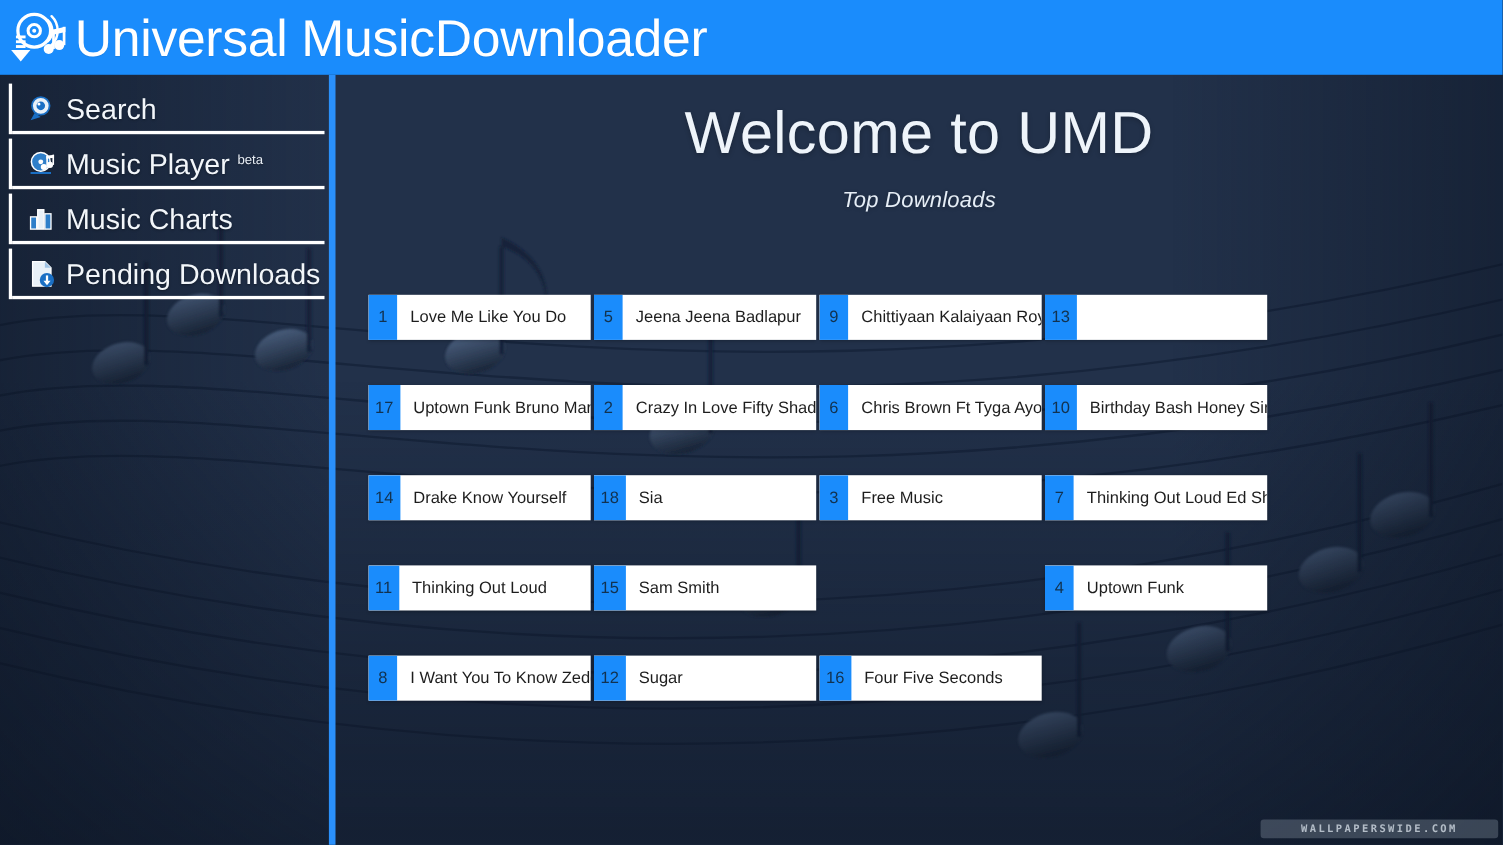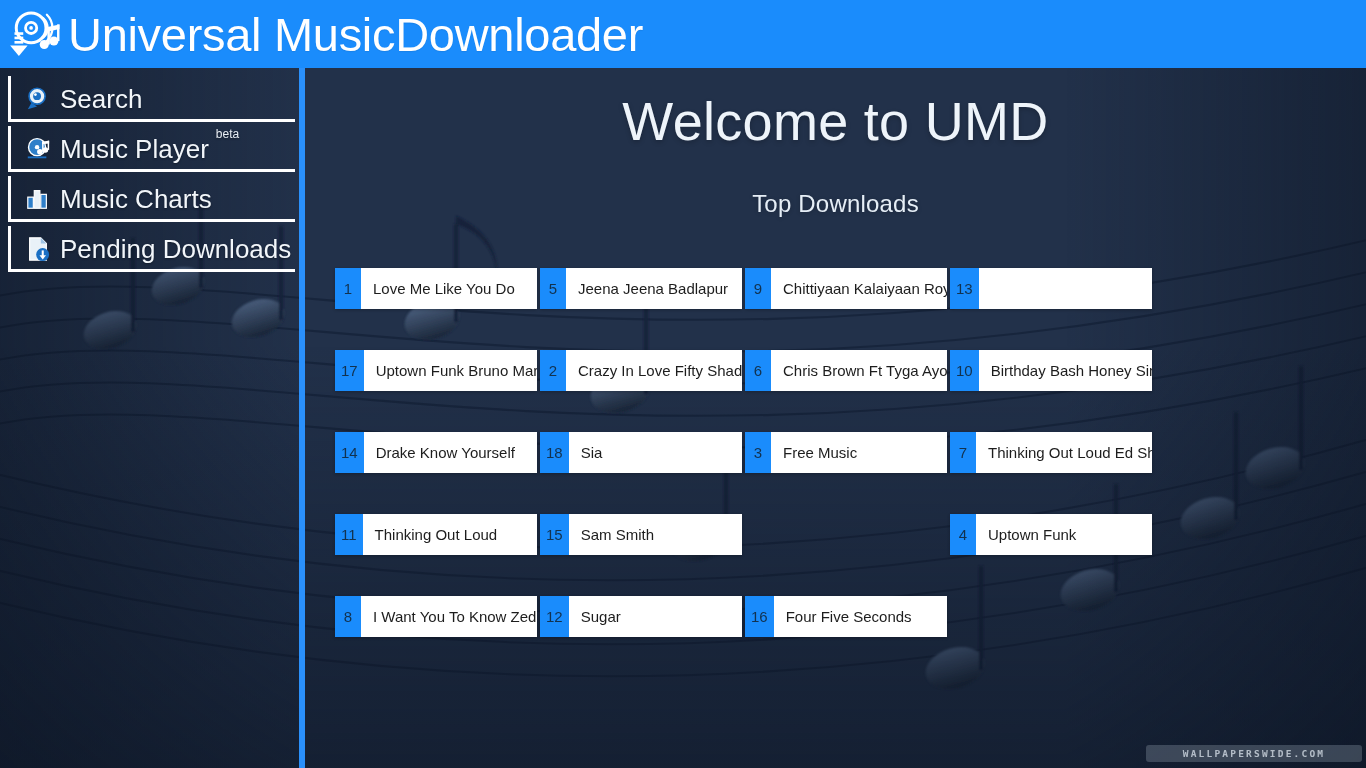--- a/index.html
+++ b/index.html
@@ -58,42 +58,43 @@
     content:""; position:absolute; left:0; bottom:0; width:284px; height:3px;
     background:#ffffff;
   }
   .nav-icon { width:26px; height:26px; flex:0 0 auto; display:block; }
   .nav-label {
     color:#f2f6fa; font-size:26px; font-weight:300; line-height:1;
     white-space:nowrap; text-shadow:0 1px 2px rgba(0,0,0,.35);
   }
   .nav-beta {
     color:#e8eef5; font-size:12px; font-weight:400; line-height:1;
-    align-self:flex-start; margin-top:2px; margin-left:-2px;
+    align-self:flex-start; margin-top:13px; margin-left:-2px;
     text-shadow:0 1px 2px rgba(0,0,0,.35);
   }
   .divider-v {
     position:absolute; left:299px; top:68px; width:6px; height:700px;
     background:#2a90fb; z-index:15;
   }
 
   
   .content {
     position:absolute; left:305px; top:68px; width:1061px; height:700px;
     z-index:10;
   }
   .welcome {
     text-align:center; color:#eef4fa; font-size:54px; font-weight:300;
     line-height:1; margin-top:26px; letter-spacing:.3px;
     text-shadow:0 2px 5px rgba(0,0,0,.22);
   }
   .subtitle {
-    text-align:center; color:#e6eef6; font-size:24px; font-weight:300;
-    line-height:1; margin-top:44px; letter-spacing:.2px;
+    text-align:center; color:#e6eef6; font-size:20px; font-weight:300;
+    line-height:1; margin-top:24px; letter-spacing:.2px;
     text-shadow:0 1px 4px rgba(0,0,0,.22);
+    font-style:italic;
   }
 
   
   .grid {
     position:absolute; left:30px; top:200px;
     width:1031px;
     display:grid;
     grid-template-columns:repeat(4, 202px);
     grid-auto-rows:41px;
     column-gap:3px;

